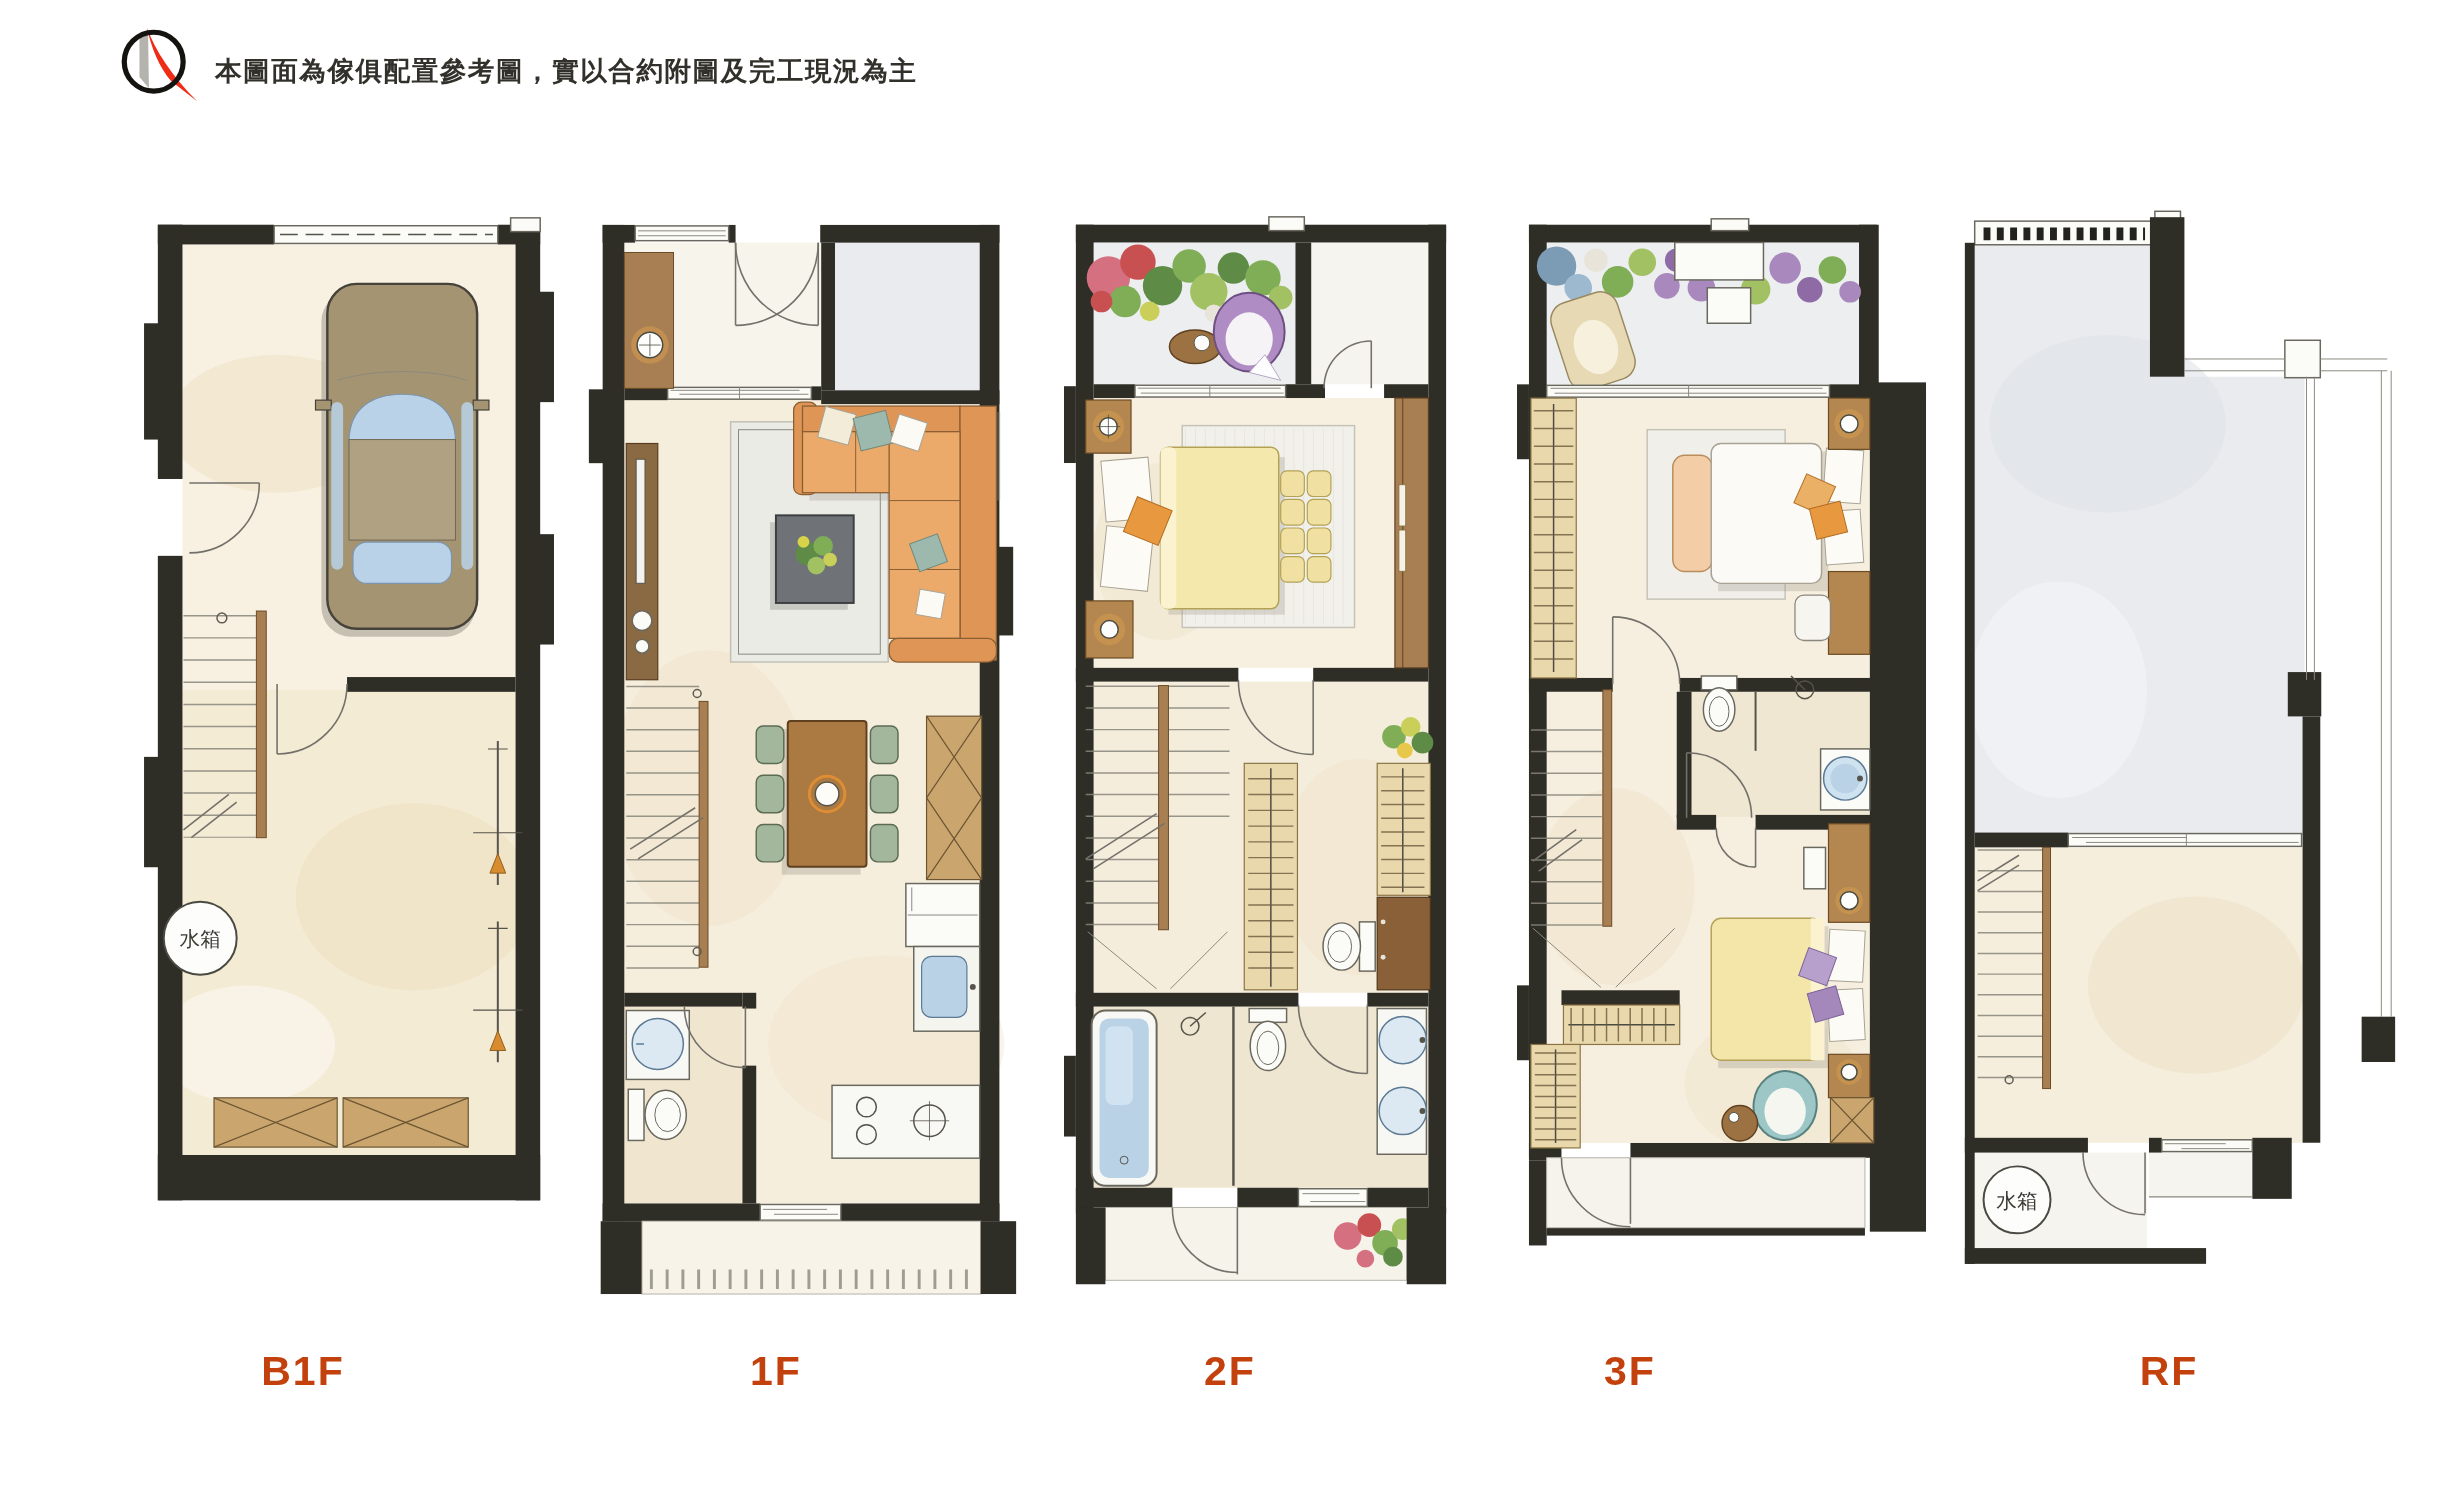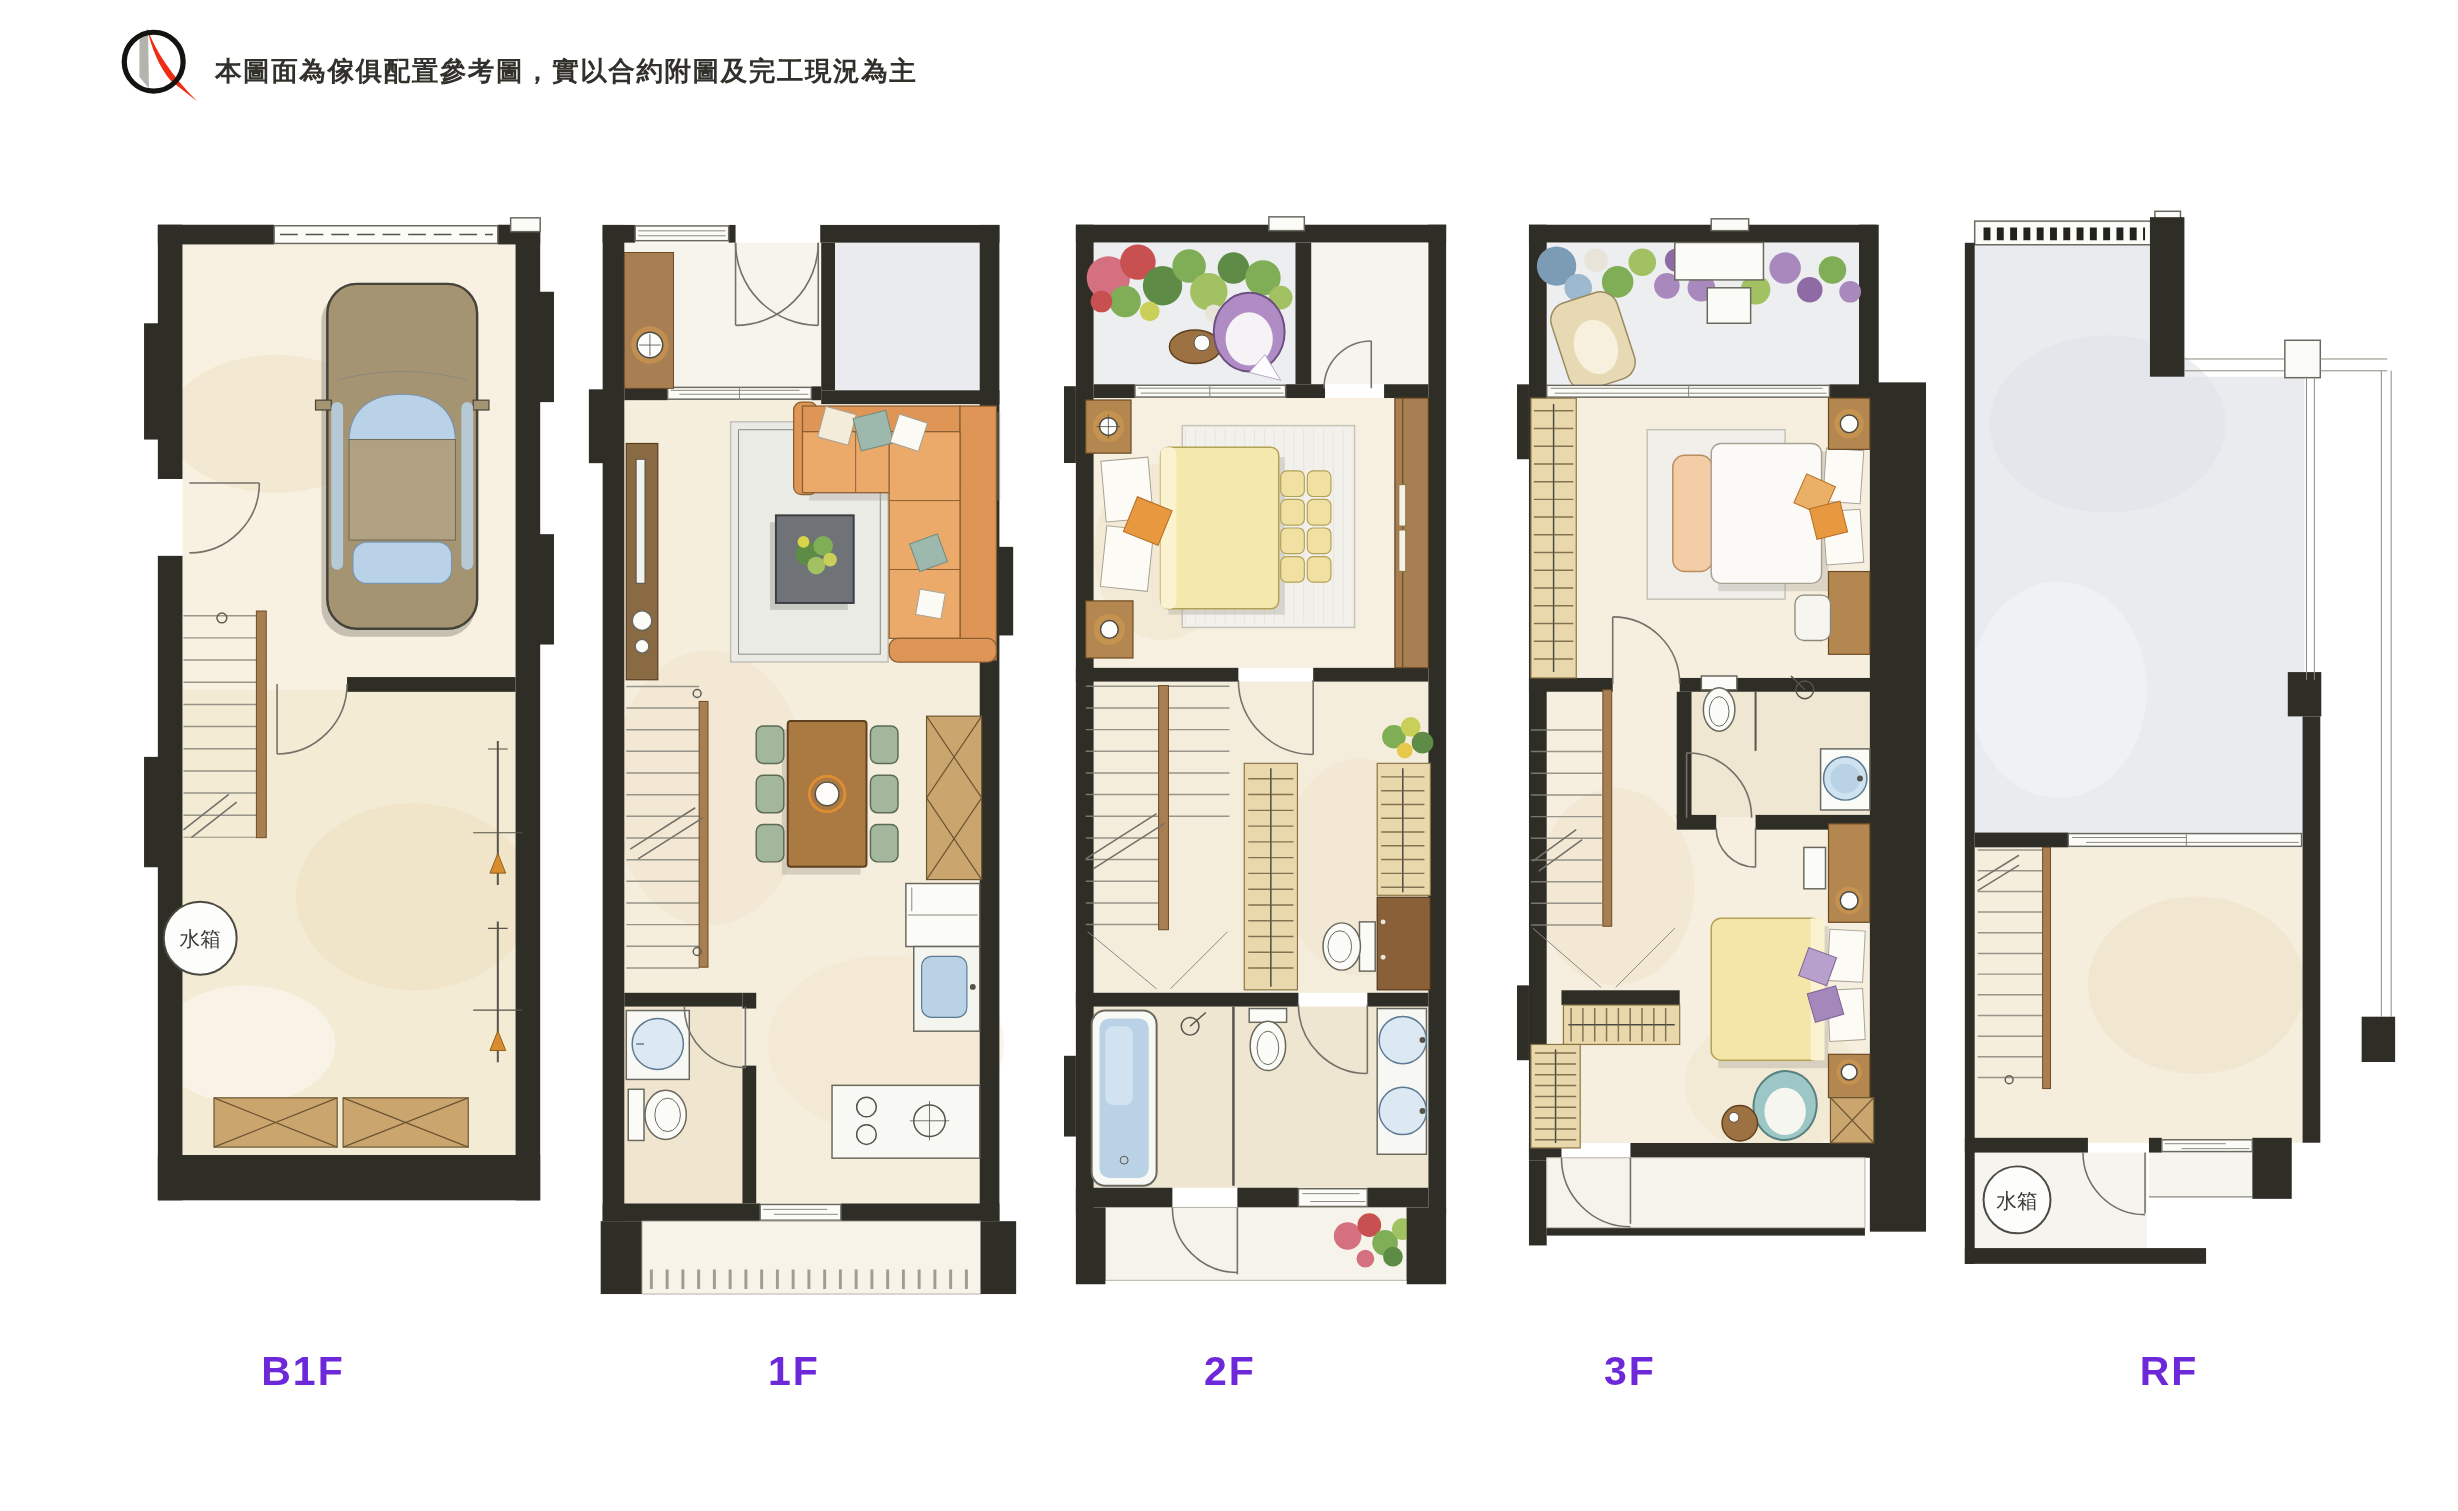--- a/index.html
+++ b/index.html
@@ -1,20 +1,20 @@
 <!DOCTYPE html>
 <html><head>
 <meta charset="utf-8">
 <style>
   html,body{margin:0;padding:0;background:#fff;}
   #canvas{position:relative;width:2459px;height:1511px;background:#ffffff;overflow:hidden;
           font-family:"Liberation Sans",sans-serif;}
   .plan{position:absolute;}
   .floor-label{position:absolute;top:1348px;transform:translateX(-50%);
-               font-size:41px;font-weight:bold;color:#6d28d9;letter-spacing:2px;white-space:nowrap;}
+               font-size:41px;font-weight:bold;color:#c2410c;letter-spacing:2px;white-space:nowrap;}
   #disclaimer{position:absolute;left:215px;top:53px;font-size:26.6px;font-weight:bold;
               color:#32302a;letter-spacing:1.5px;white-space:nowrap;}
   #compass{position:absolute;left:110px;top:17.7px;width:95px;height:95px;}
   
   .w{fill:#2e2d26;}
   .ol{fill:none;stroke:#5d5b52;stroke-width:1.5;}
   .door{fill:none;stroke:#73716a;stroke-width:1.6;}
   .wood{fill:#a87f52;stroke:#6b4a24;stroke-width:1;}
   .tan{fill:#cba56e;stroke:#6b5532;stroke-width:1.2;}
   .tanl{fill:#ead8ad;stroke:#8a7444;stroke-width:1.2;}
@@ -590,19 +590,19 @@
       <path d="M2178 1170 V1232" class="door"></path>
         <path d="M2115 1170 A63 63 0 0 0 2178 1233" class="door"></path>
       <g>
         <circle cx="2048" cy="1218" r="34" fill="#fdfdfb" stroke="#4a4a42" stroke-width="2"></circle>
         <text x="2048" y="1226" class="ann">水箱</text>
       </g>
     </g>
   </svg>
 
   <div class="floor-label" style="left:303px">B1F</div>
-  <div class="floor-label" style="left:794px">1F</div>
+  <div class="floor-label" style="left:776px">1F</div>
   <div class="floor-label" style="left:1230px">2F</div>
   <div class="floor-label" style="left:1630px">3F</div>
   <div class="floor-label" style="left:2169px">RF</div>
 
 </div>
 
 
 </body></html>

